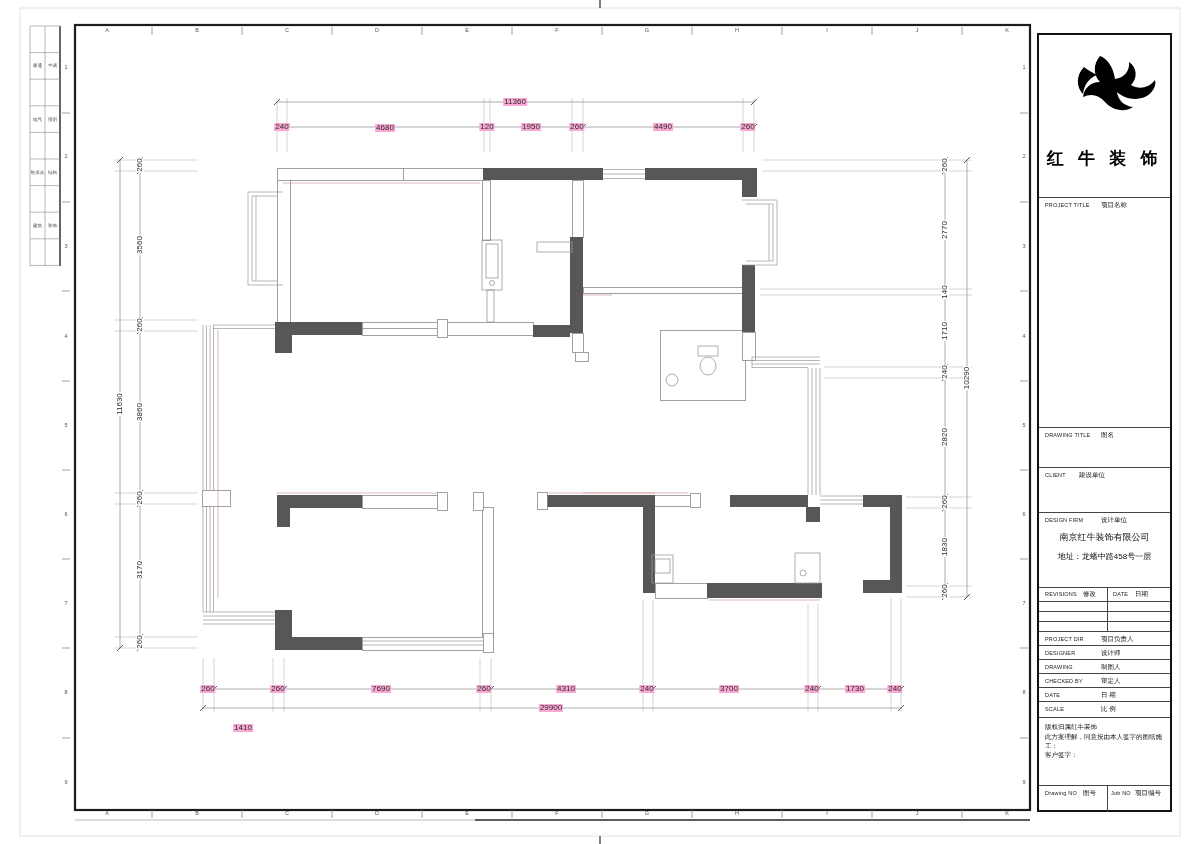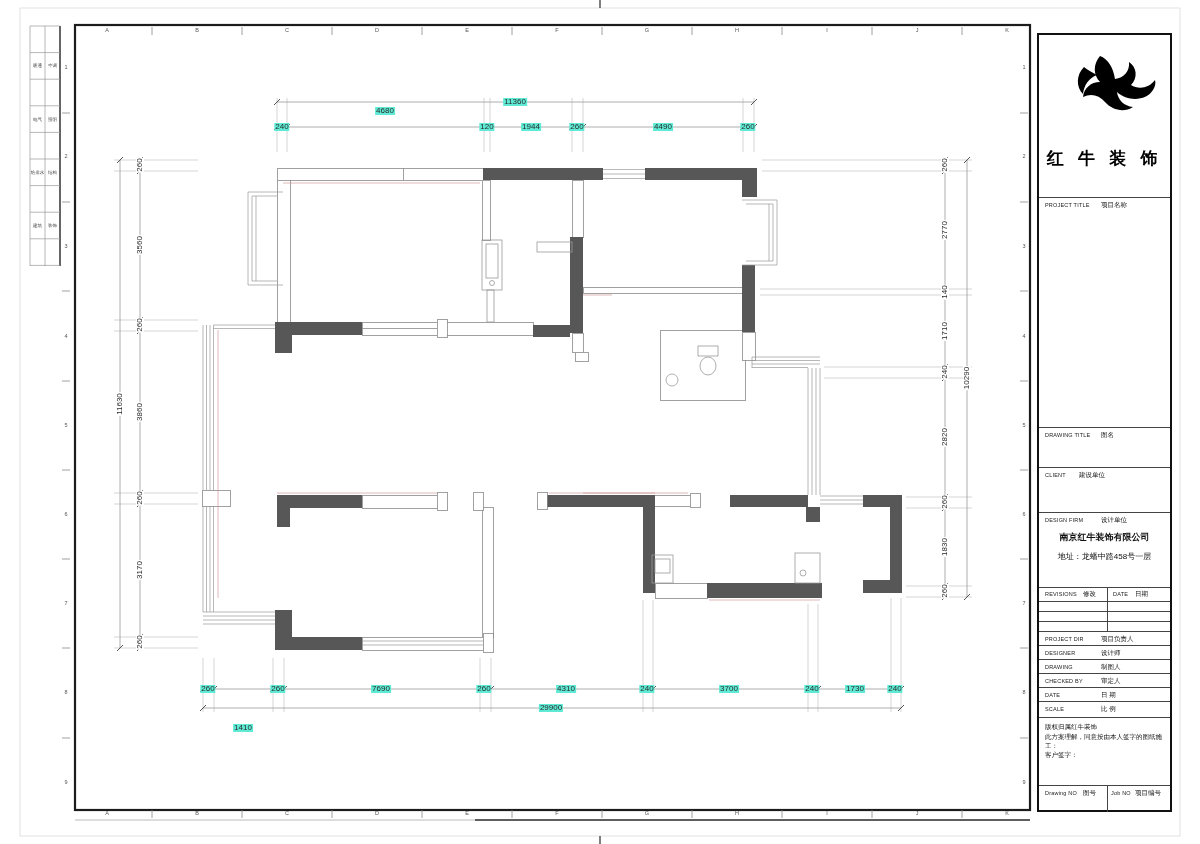--- a/index.html
+++ b/index.html
@@ -1,32 +1,32 @@
 <!DOCTYPE html>
 <html><head>
 <meta charset="utf-8">
 <style>
   html,body{margin:0;padding:0;background:#fff;}
   #sheet{position:relative;width:1200px;height:844px;background:#fff;overflow:hidden;
          font-family:"Liberation Sans",sans-serif;color:#333;}
   svg{position:absolute;left:0;top:0;}
   .sp{position:absolute;transform:translate(-50%,-50%);white-space:nowrap;line-height:1;}
-  .dim{font-size:8px;color:#2a2a2a;background:#5eead4;padding:0 1px;}
+  .dim{font-size:8px;color:#2a2a2a;background:#f9a8d4;padding:0 1px;}
   .dim.vert{transform:translate(-50%,-50%) rotate(-90deg);background:#fff;}
   .grid-label{font-size:5.5px;color:#555;}
   .strip-label{font-size:4.5px;color:#444;}
   
   #tblock{position:absolute;left:1037px;top:33px;width:135px;height:779px;border:2px solid #111;background:#fff;box-sizing:border-box;}
   .tb{position:absolute;box-sizing:border-box;}
   .tb-line{position:absolute;left:0;width:100%;border-top:1px solid #444;height:0;}
   .tb-vline{position:absolute;top:0;width:0;border-left:1px solid #444;}
   .tb-en{font-size:5.5px;color:#222;letter-spacing:.2px;}
   .tb-cn{font-size:6.5px;color:#111;}
   .brand{width:100%;text-align:center;font-family:"Liberation Serif",serif;font-size:17px;font-weight:bold;letter-spacing:5px;color:#000;}
-  .firm{width:100%;text-align:center;font-size:9px;font-weight:bold;color:#111;}
+  .firm{width:100%;text-align:center;font-size:9px;font-weight:normal;color:#111;}
   .addr{width:100%;text-align:center;font-size:8px;color:#111;}
   .cpy{font-size:6.5px;color:#111;}
 </style>
 </head>
 <body>
 
 <div id="sheet">
 
   <svg width="1200" height="844" viewBox="0 0 1200 844">
 
@@ -217,23 +217,23 @@
   <span class="sp strip-label" style="left:37.5px;top:66px">暖通</span>
   <span class="sp strip-label" style="left:52.5px;top:66px">空调</span>
   <span class="sp strip-label" style="left:37.5px;top:119.5px">电气</span>
   <span class="sp strip-label" style="left:52.5px;top:119.5px">照明</span>
   <span class="sp strip-label" style="left:37.5px;top:172.5px">给排水</span>
   <span class="sp strip-label" style="left:52.5px;top:172.5px">结构</span>
   <span class="sp strip-label" style="left:37.5px;top:226px">建筑</span>
   <span class="sp strip-label" style="left:52.5px;top:226px">装饰</span>
 
   <span class="sp dim" style="left:282px;top:127px">240</span>
-  <span class="sp dim" style="left:385px;top:111px">4680</span>
+  <span class="sp dim" style="left:385px;top:128px">4680</span>
   <span class="sp dim" style="left:487px;top:127px">120</span>
-  <span class="sp dim" style="left:531px;top:127px">1944</span>
+  <span class="sp dim" style="left:531px;top:127px">1950</span>
   <span class="sp dim" style="left:577px;top:127px">260</span>
   <span class="sp dim" style="left:663px;top:127px">4490</span>
   <span class="sp dim" style="left:748px;top:127px">260</span>
   <span class="sp dim" style="left:515px;top:102px">11360</span>
 
   <span class="sp dim" style="left:208px;top:689px">260</span>
   <span class="sp dim" style="left:243px;top:728px">1410</span>
   <span class="sp dim" style="left:278px;top:689px">260</span>
   <span class="sp dim" style="left:381px;top:689px">7690</span>
   <span class="sp dim" style="left:484px;top:689px">260</span>

